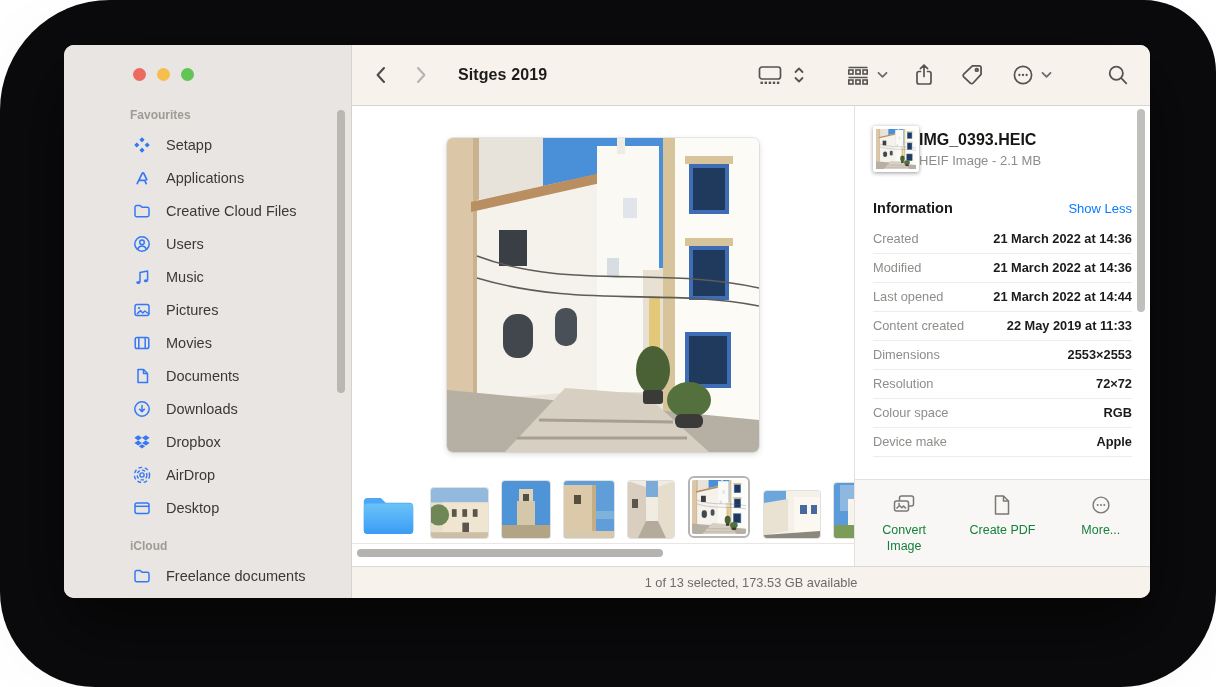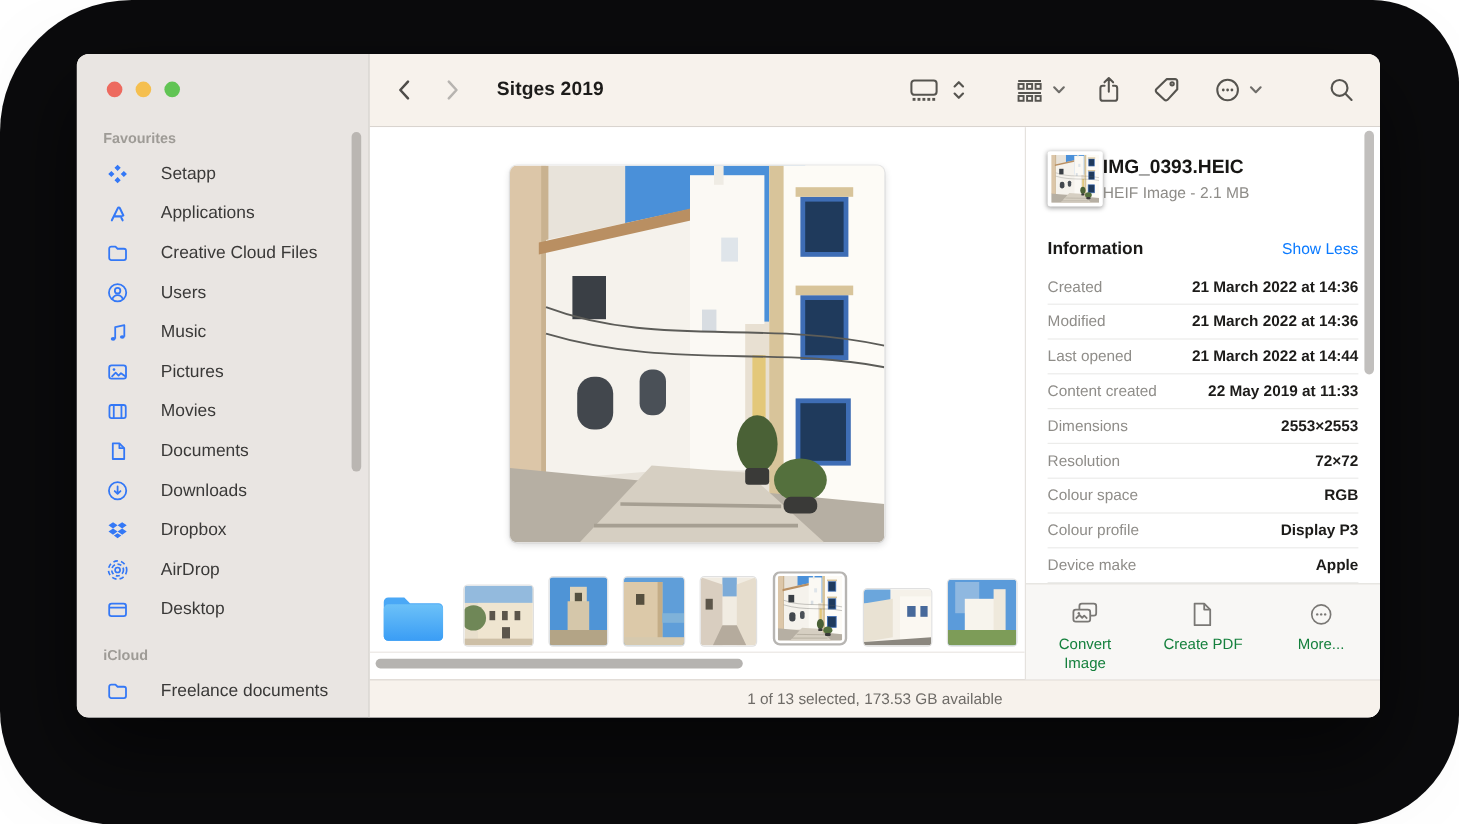--- a/index.html
+++ b/index.html
@@ -3,28 +3,28 @@
 <meta charset="utf-8">
 <style>
   html,body{margin:0;padding:0;}
   body{width:1216px;height:687px;position:relative;overflow:hidden;background:#ffffff;
        font-family:"Liberation Sans","DejaVu Sans",sans-serif;-webkit-font-smoothing:antialiased;}
   .backdrop{position:absolute;inset:0;background:#0b0b0d;border-radius:110px 72px 95px 95px;}
   .window{position:absolute;left:64px;top:45px;width:1086px;height:553px;border-radius:10px;
           background:#fff;box-shadow:0 28px 70px rgba(0,0,0,.6);display:flex;overflow:hidden;}
 
   
-  .sidebar{width:243px;flex:none;background:#e9e5e2;border-right:1px solid #d6d2ce;position:relative;overflow:hidden;}
+  .sidebar{width:243px;flex:none;background:#e9e5e2;border-right:1px solid #d6d2ce;position:relative;overflow:hidden;padding-left:44px;}
   .traffic{display:flex;gap:11px;padding:23px 0 0 25px;}
   .dot{width:13px;height:13px;border-radius:50%;}
   .dot.red{background:#ed6a5f}.dot.yellow{background:#f5bf4f}.dot.green{background:#61c454}
   .side-list{padding:27px 10px 0 19px;}
   .sec-label{font-size:12px;font-weight:bold;color:#9e9b96;margin:0 0 6px 3px;}
   .sec-label.icloud{margin-top:15px;}
-  .sitem{display:flex;align-items:center;gap:25px;height:33px;border-radius:6px;padding:0 4px;color:#3a3938;font-size:14.5px;cursor:default;}
+  .sitem{display:flex;align-items:center;gap:13px;height:33px;border-radius:6px;padding:0 4px;color:#3a3938;font-size:14.5px;cursor:default;}
   .sitem .sic{width:22px;height:18px;flex:none;display:flex;align-items:center;justify-content:center;color:#3478f6;}
   .sitem .sic svg{display:block}
   .side-scroll{position:absolute;right:6px;top:65px;width:8px;height:283px;border-radius:4px;background:#a9a6a2;opacity:.75;}
 
   
   .rightcol{flex:1;display:flex;flex-direction:column;min-width:0;}
   .toolbar{height:60px;flex:none;background:#f7f2ec;border-bottom:1px solid #d9d4cf;display:flex;align-items:center;padding:0 20px 0 22px;color:#56544f;}
   .tbtn{display:flex;align-items:center;justify-content:center;flex:none;}
   .nav-back{color:#4e4c49;margin-right:26px;}
   .nav-fwd{color:#b7b4b0;margin-right:30px;}
@@ -476,24 +476,20 @@
             </div>
           <div class="irow">
               <span class="lbl">Resolution</span>
               <span class="val">72×72</span>
             </div>
           <div class="irow">
               <span class="lbl">Colour space</span>
               <span class="val">RGB</span>
             </div>
           <div class="irow">
-              <span class="lbl">Colour profile</span>
-              <span class="val">Display P3</span>
-            </div>
-          <div class="irow">
               <span class="lbl">Device make</span>
               <span class="val">Apple</span>
             </div>
         </div>
 
         <div class="panel-scroll"></div>
 
         <div class="qactions">
           <div class="qa">
             <svg width="24" height="22" viewBox="0 0 24 22" fill="none" stroke="currentColor" stroke-width="1.5" stroke-linejoin="round">

